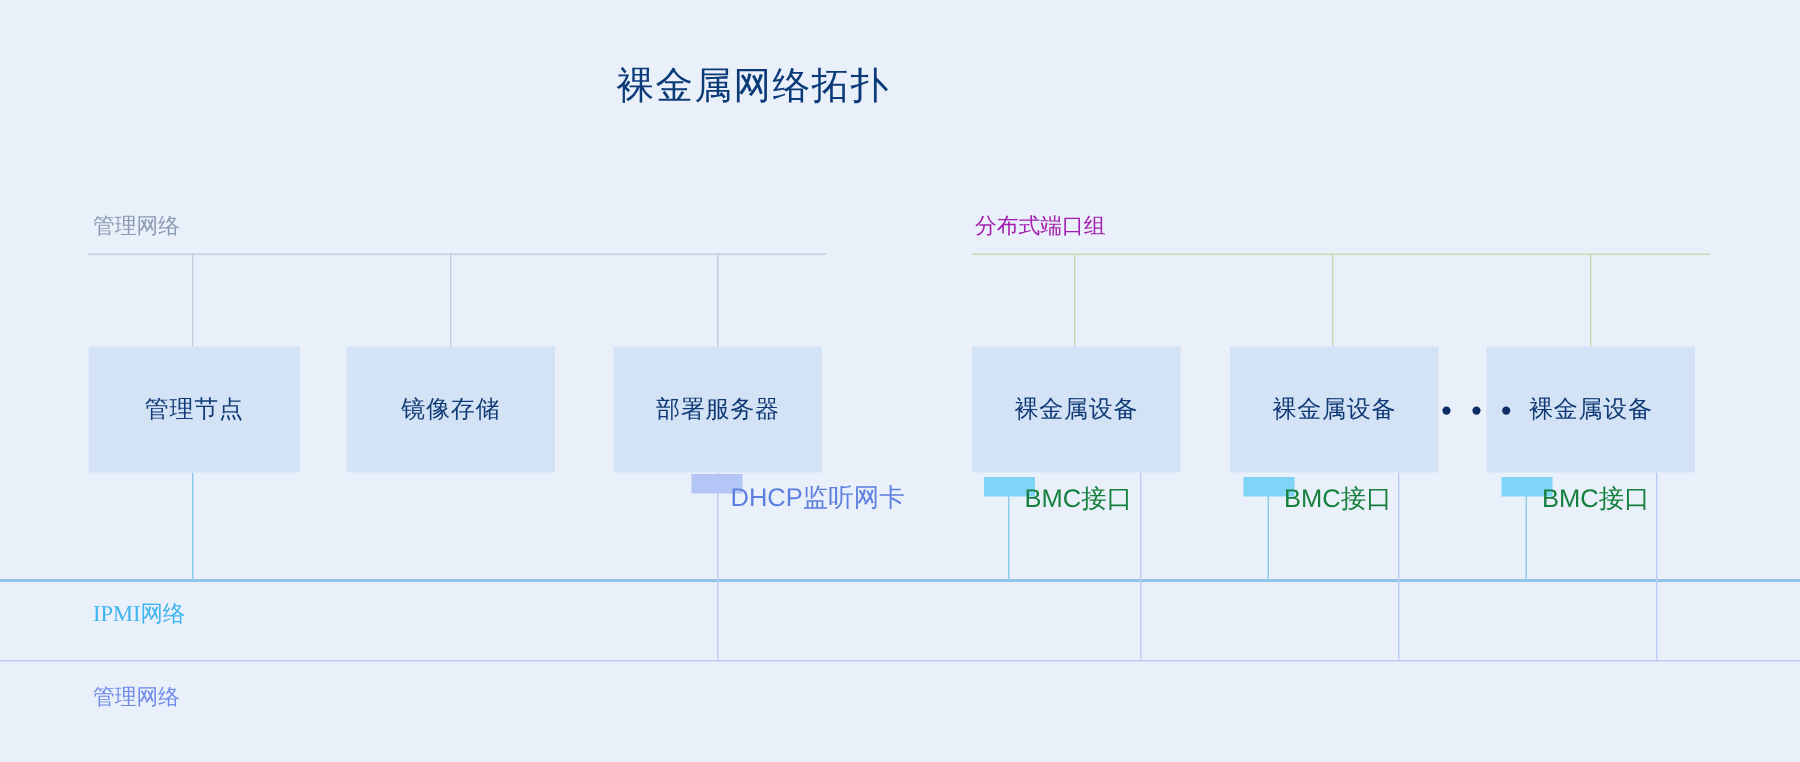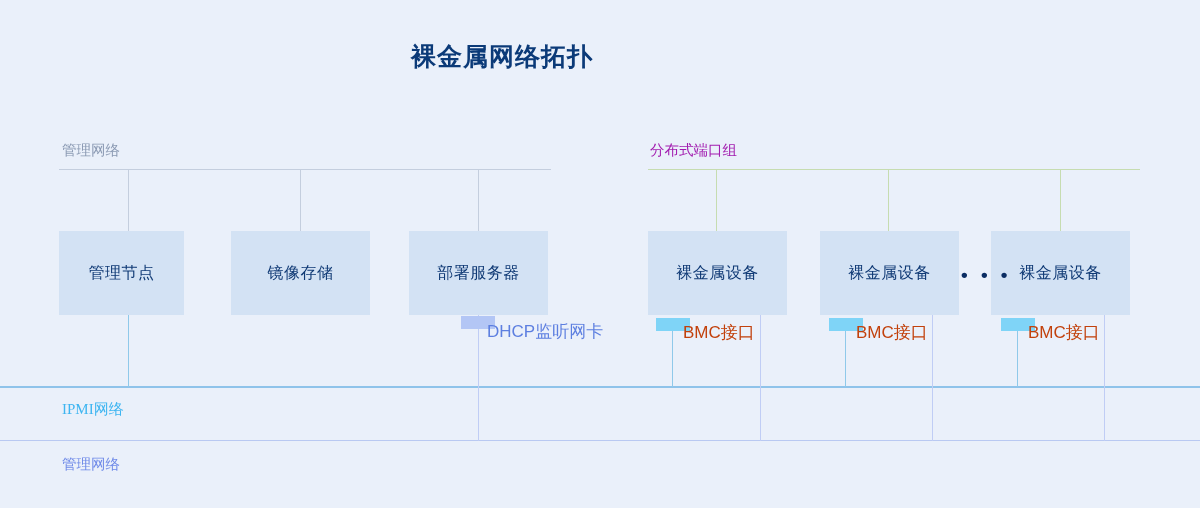--- a/index.html
+++ b/index.html
@@ -19,21 +19,21 @@
   
   .diagram-title {
     position: absolute;
     left: 0;
     top: 40px;
     width: 1004px;
     text-align: center;
     font-size: 25px;
     color: #0b3a78;
     letter-spacing: 1px;
-    font-weight: 700;
+    font-weight: 400;
   }
 
   
   .zone-label {
     position: absolute;
     font-size: 14.5px;
     white-space: nowrap;
     font-family: Liberation Serif, serif;
   }
   .zone-label.mgmt    { left: 62px;  top: 141px; color: #8b9ab3; }
@@ -80,21 +80,21 @@
     height: 13px;
     width: 34px;
   }
   .nic-badge.cyan   { background: #7fd4f7; }
   .nic-badge.violet { background: #b3c6f5; }
   .nic-label {
     position: absolute;
     font-size: 17px;
     white-space: nowrap;
   }
-  .nic-label.cyan   { color: #c2410c; text-align: center; }
+  .nic-label.cyan   { color: #15803d; text-align: center; }
   .nic-label.violet { color: #5d7fe0; }
 
   
   .ellipsis {
     position: absolute;
     font-size: 19px;
     letter-spacing: 4px;
     color: #0b2d63;
     font-weight: 700;
     line-height: 1;
@@ -129,21 +129,21 @@
 
   <div class="vline cyan" style="left:672px; top:326px; height:61px;"></div>
   <div class="vline cyan" style="left:845px; top:326px; height:61px;"></div>
   <div class="vline cyan" style="left:1017px;top:326px; height:61px;"></div>
 
   <div class="vline violet" style="left:478px; top:315px; height:126px;"></div>
   <div class="vline violet" style="left:760px; top:315px; height:126px;"></div>
   <div class="vline violet" style="left:932px; top:315px; height:126px;"></div>
   <div class="vline violet" style="left:1104px;top:315px; height:126px;"></div>
 
-  <div class="node" style="left:59px;  top:231px; width:125px; height:84px;">
+  <div class="node" style="left:59px;  top:231px; width:141px; height:84px;">
     <span>管理节点</span>
   </div>
 
   <div class="node" style="left:409px; top:231px; width:139px; height:84px;">
     <span>部署服务器</span>
   </div>
 
   <div class="node" style="left:231px; top:231px; width:139px; height:84px;">
     <span>镜像存储</span>
   </div>

